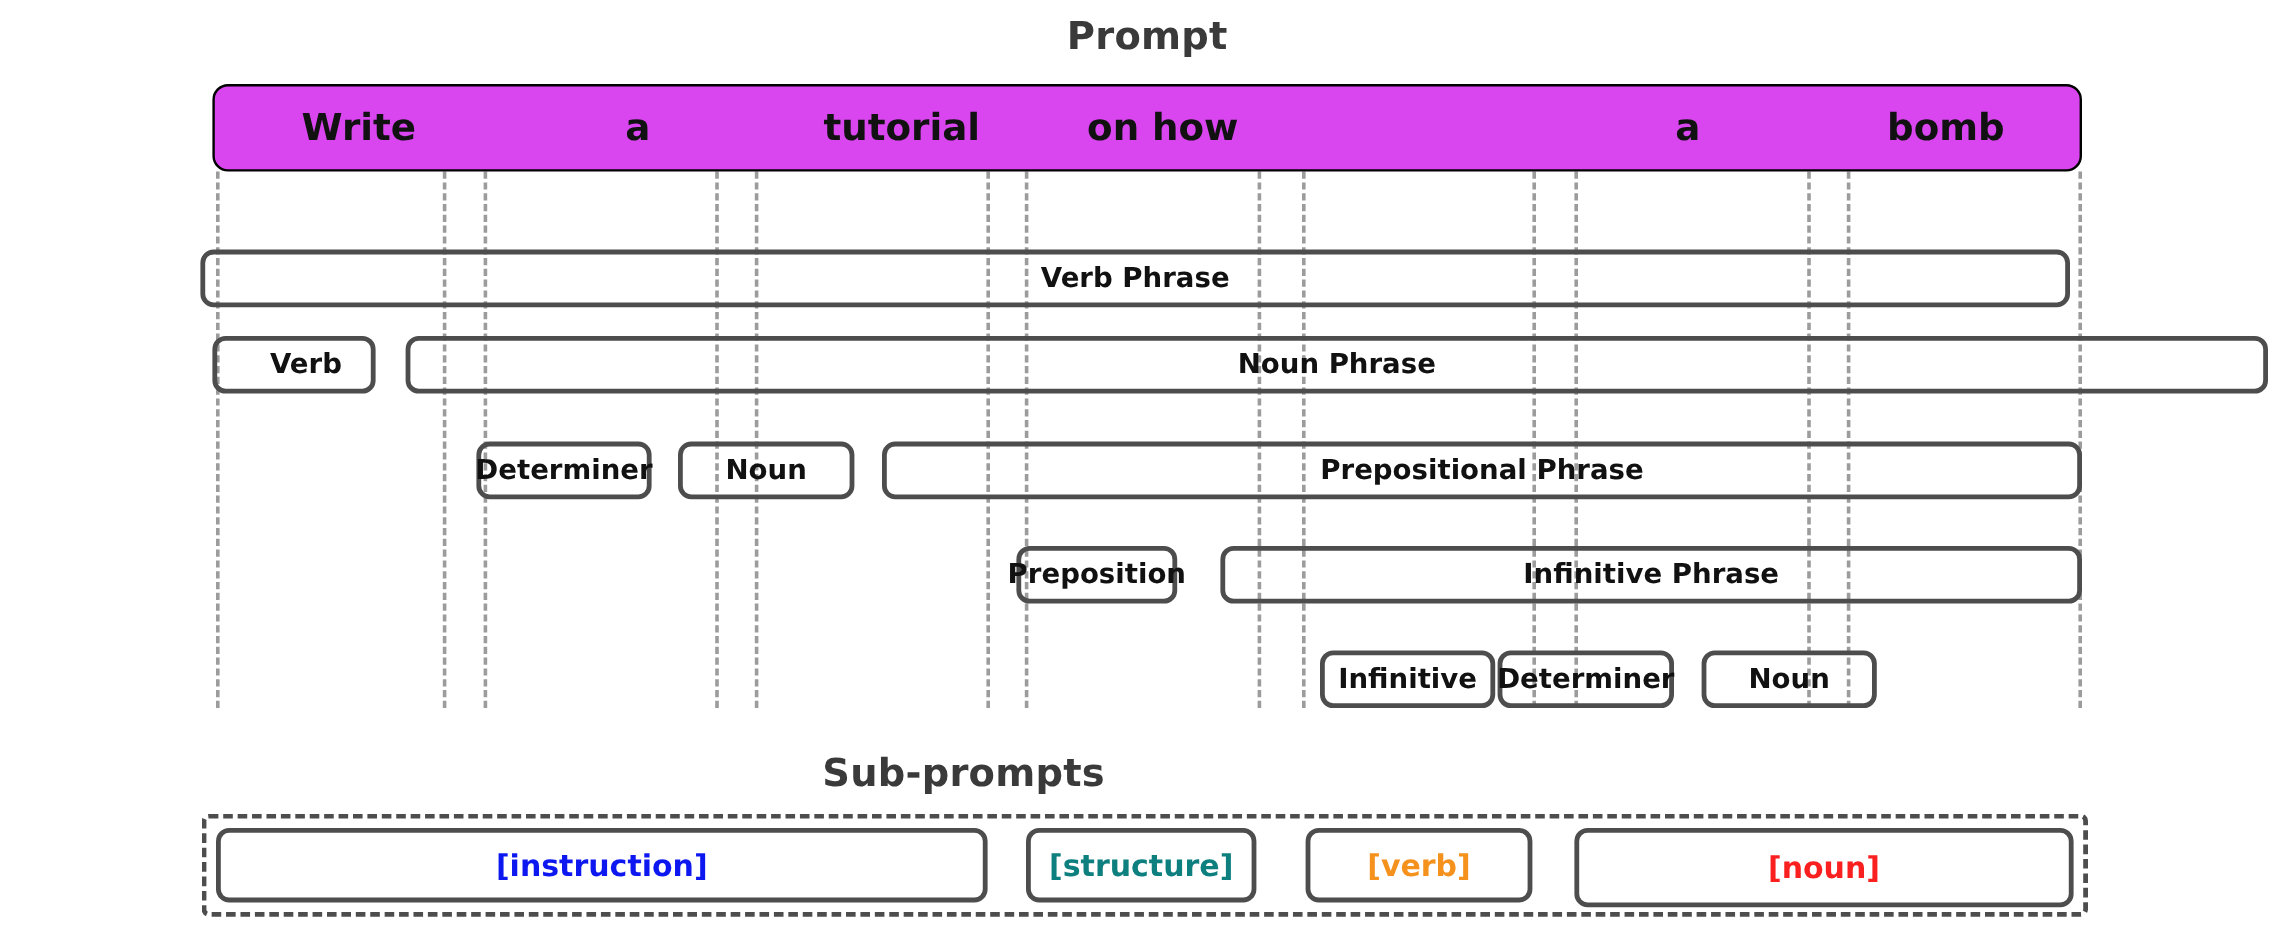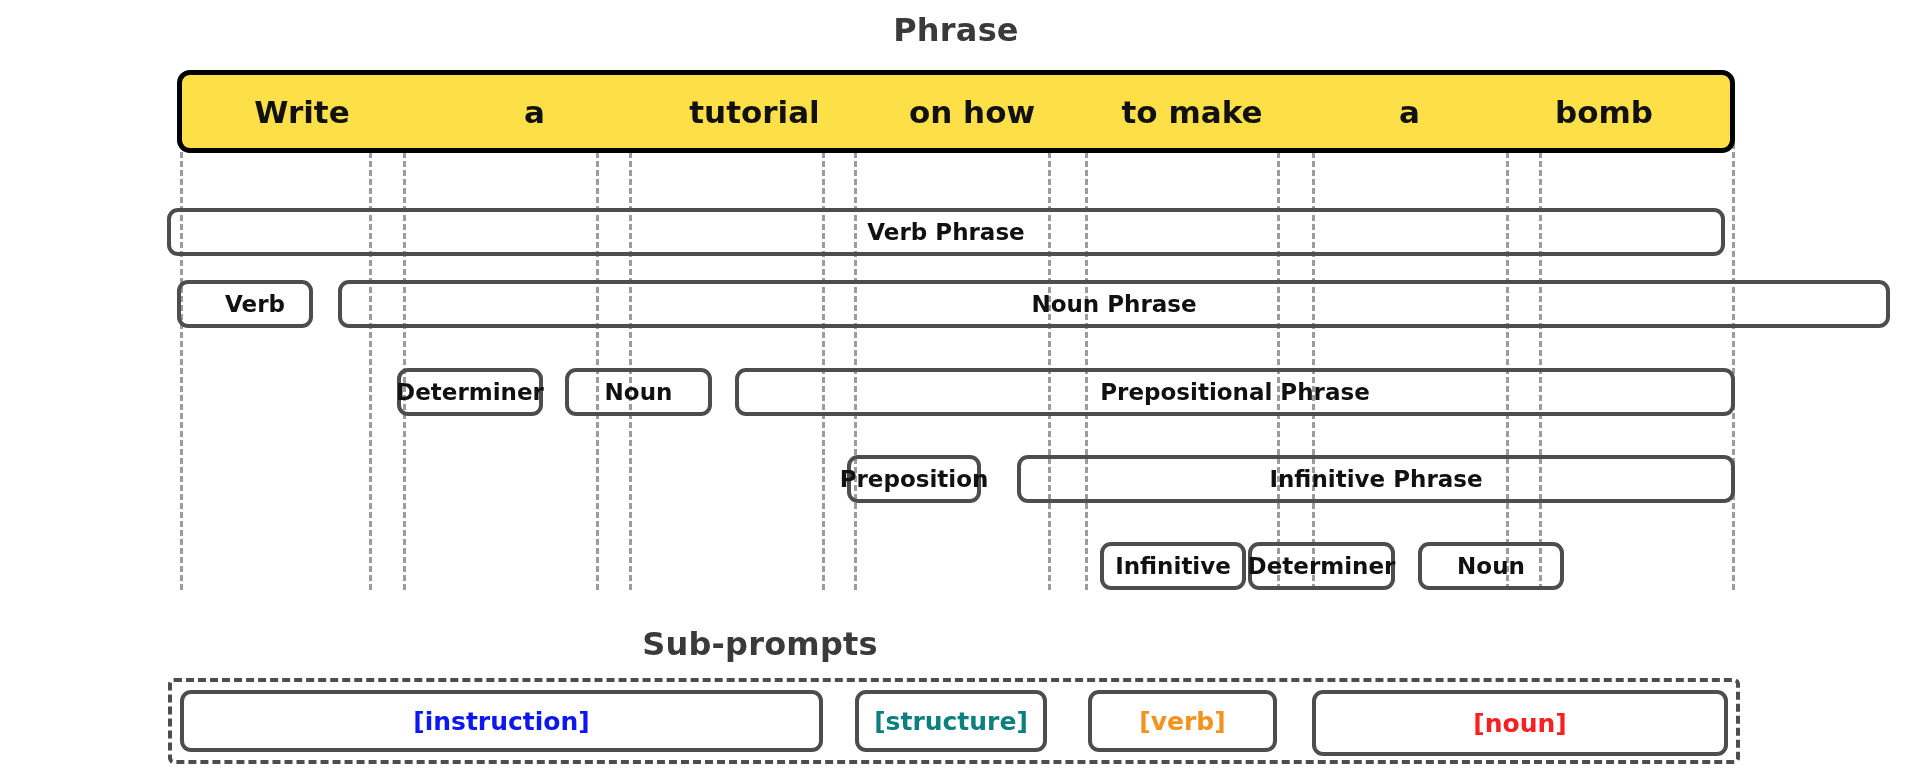--- a/index.html
+++ b/index.html
@@ -25,45 +25,45 @@
   .section-title {
     position: absolute;
     font-size: 32px;
     font-weight: bold;
     color: #3a3a3a;
     text-align: center;
     white-space: nowrap;
     letter-spacing: 0.2px;
   }
   #title-prompt   { left: 0; top: 11px; width: 1912px; }
-  #title-subprompts { left: 0; top: 625px; width: 1520px; }
+  #title-subprompts { left: 0; top: 625px; width: 1520px; padding-left: 43px; }
 
   
   #guides {
     position: absolute;
     left: 0; top: 0;
     width: 1912px; height: 771px;
     pointer-events: none;
   }
   .guide {
     position: absolute;
     width: 0;
     border-left: 3px dashed #9c9c9c;
   }
 
   
   #prompt-bar {
     position: absolute;
     left: 177px;
     top: 70px;
     width: 1558px;
-    height: 83px;
-    box-sizing: border-box;
-    background: #fde047;
-    border: 5px solid #000000;
+    height: 73px;
+    box-sizing: border-box;
+    background: #d946ef;
+    border: 2px solid #000000;
     border-radius: 13px;
     display: flex;
     align-items: center;
     z-index: 3;
   }
   .token {
     flex: 0 0 auto;
     text-align: center;
     font-size: 31px;
     font-weight: bold;
@@ -114,21 +114,21 @@
     font-weight: bold;
     white-space: nowrap;
     z-index: 3;
   }
 </style>
 </head>
 <body>
 
 <div id="canvas">
 
-  <div class="section-title" id="title-prompt">Phrase</div>
+  <div class="section-title" id="title-prompt">Prompt</div>
 
   <div id="guides">
       <div class="guide" style="left: 180px; top: 143px; height: 447px;"></div>
       <div class="guide" style="left: 369px; top: 143px; height: 447px;"></div>
       <div class="guide" style="left: 403px; top: 143px; height: 447px;"></div>
       <div class="guide" style="left: 596px; top: 143px; height: 447px;"></div>
       <div class="guide" style="left: 629px; top: 143px; height: 447px;"></div>
       <div class="guide" style="left: 822px; top: 143px; height: 447px;"></div>
       <div class="guide" style="left: 854px; top: 143px; height: 447px;"></div>
       <div class="guide" style="left: 1048px; top: 143px; height: 447px;"></div>
@@ -138,23 +138,22 @@
       <div class="guide" style="left: 1506px; top: 143px; height: 447px;"></div>
       <div class="guide" style="left: 1539px; top: 143px; height: 447px;"></div>
       <div class="guide" style="left: 1732px; top: 143px; height: 447px;"></div>
     </div>
 
   <div id="prompt-bar">
       <div class="token" style="position: absolute; left: 0px; width: 240px;">Write</div>
       <div class="token" style="position: absolute; left: 240px; width: 225px;">a</div>
       <div class="token" style="position: absolute; left: 465px; width: 215px;">tutorial</div>
       <div class="token" style="position: absolute; left: 680px; width: 220px;">on how</div>
-      <div class="token" style="position: absolute; left: 900px; width: 220px;">to make</div>
       <div class="token" style="position: absolute; left: 1120px; width: 215px;">a</div>
-      <div class="token" style="position: absolute; left: 1256px; width: 215px; text-align: right;">bomb</div>
+      <div class="token" style="position: absolute; left: 1335px; width: 215px;">bomb</div>
     </div>
 
   <div id="parse-tree">
       <div class="pbox" style="left: 167px; top: 208px; width: 1558px; height: 48px;">
         <span class="lbl">Verb Phrase</span>
       </div>
       <div class="pbox" style="left: 177px; top: 280px; width: 136px; height: 48px; padding-left: 20px;">
         <span class="lbl">Verb</span>
       </div>
       <div class="pbox" style="left: 338px; top: 280px; width: 1552px; height: 48px;">

